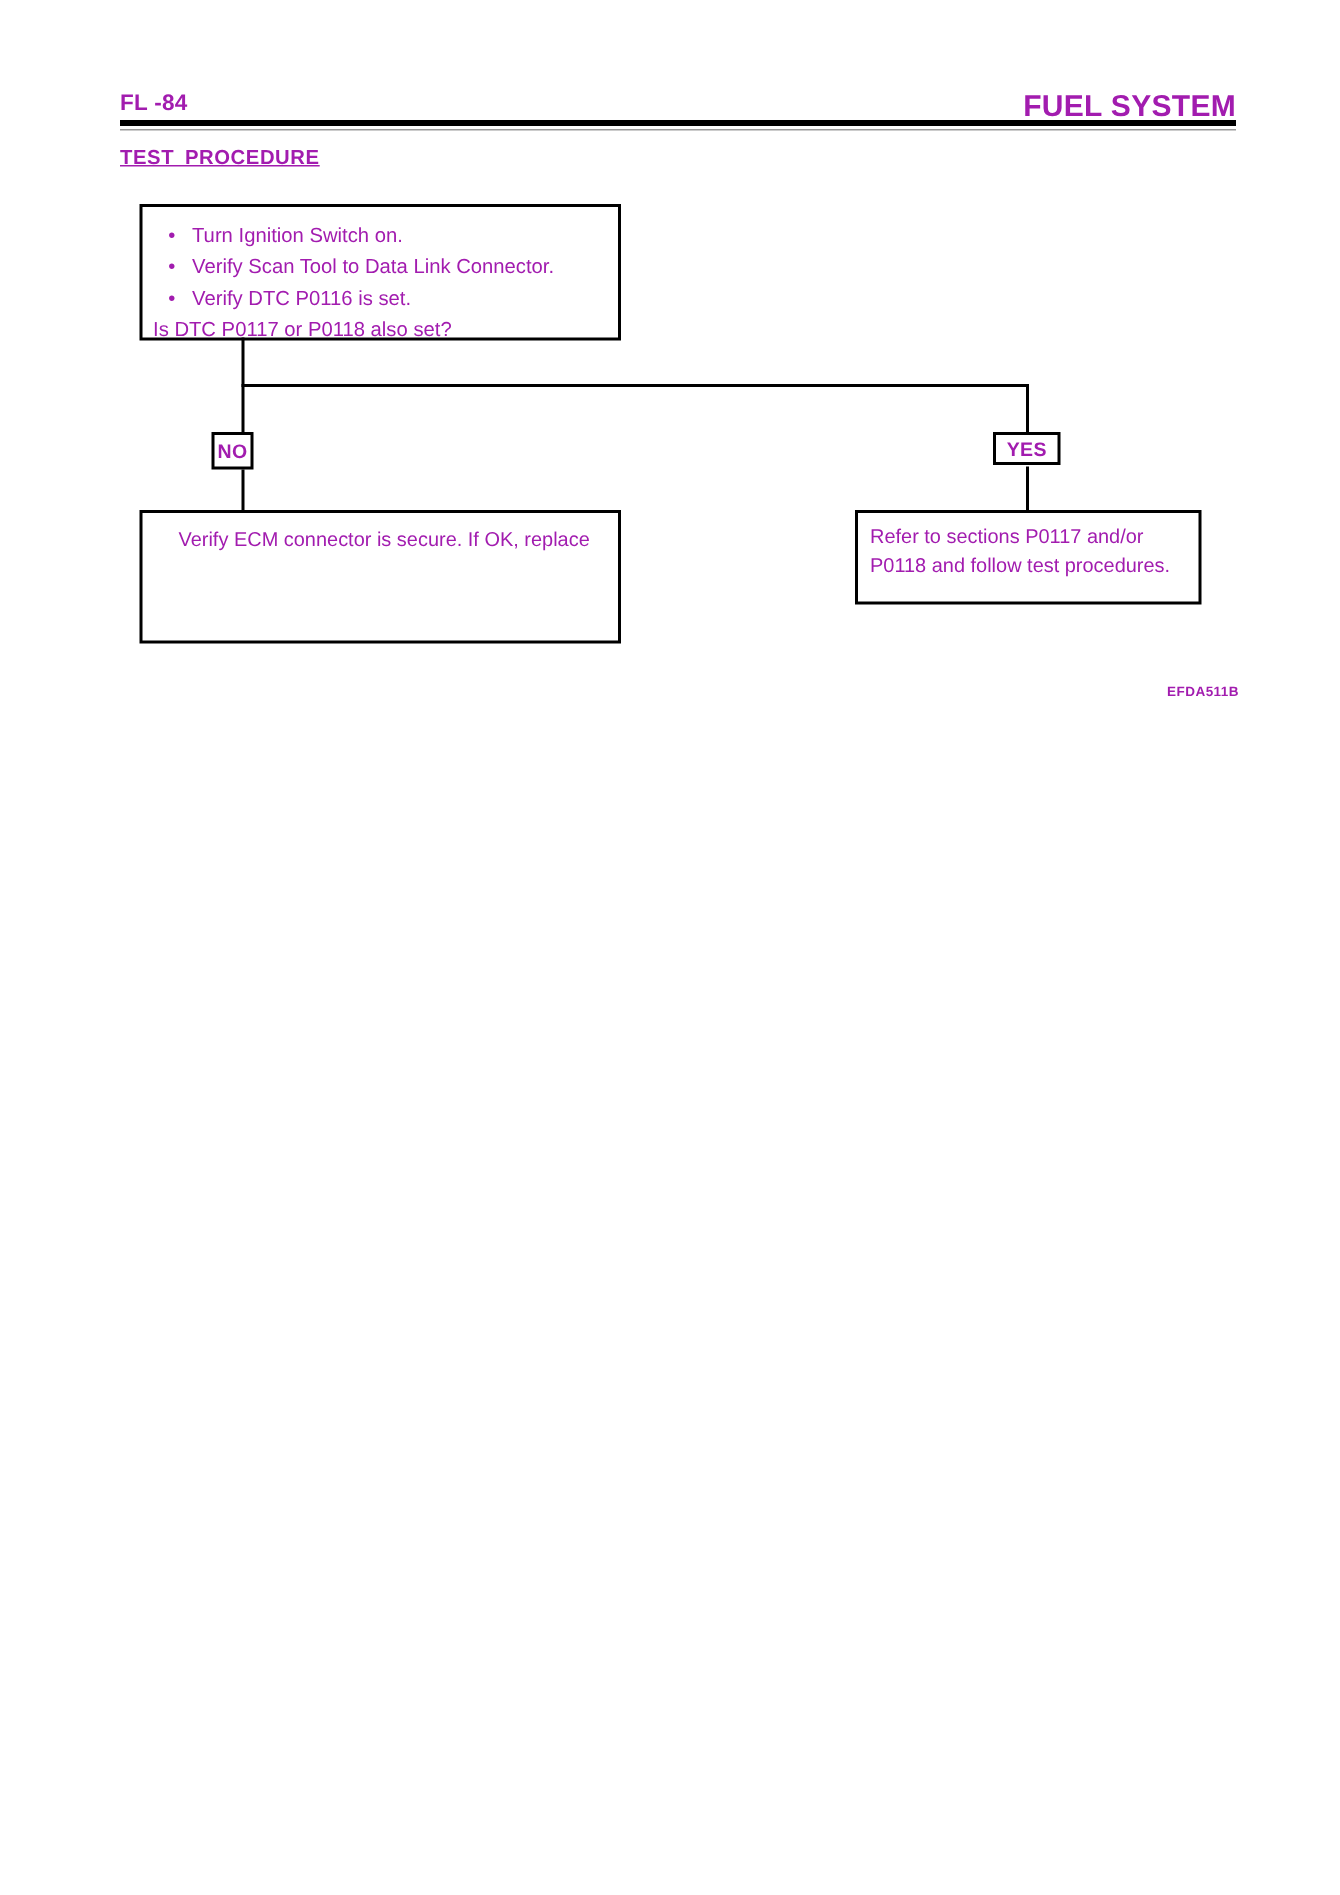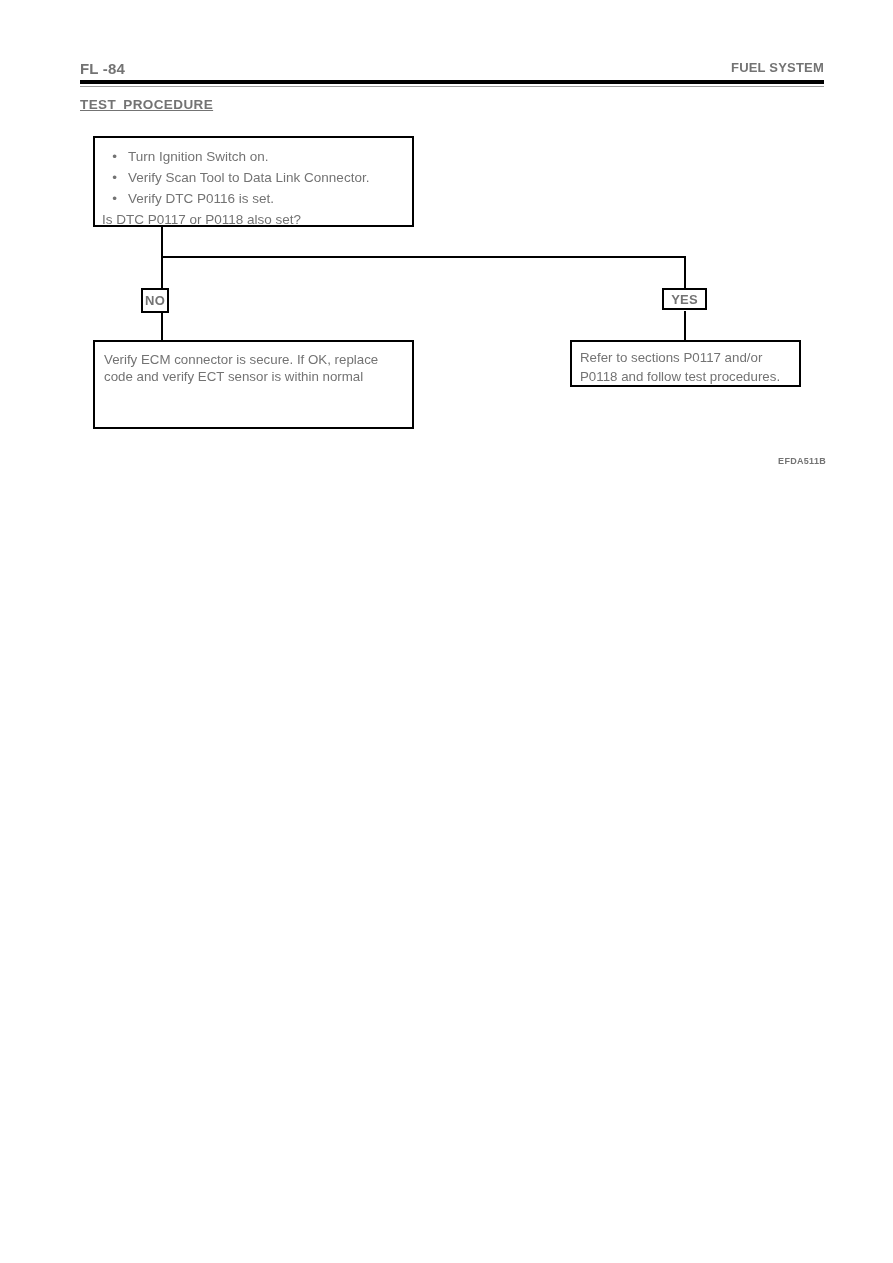--- a/index.html
+++ b/index.html
@@ -1,37 +1,37 @@
 <!DOCTYPE html>
 <html><head>
 <meta charset="utf-8">
 <style>
   html,body{margin:0;padding:0;background:#ffffff;}
   .page{
     position:relative;width:893px;height:1263px;background:#ffffff;
-    font-family:"Liberation Sans",sans-serif;color:#737373;overflow:hidden;
+    font-family:"Liberation Sans",sans-serif;color:#a21caf;overflow:hidden;
   }
   
   .hdr-left{position:absolute;left:80px;top:60px;font-size:15px;font-weight:700;letter-spacing:.2px;}
-  .hdr-right{position:absolute;right:69px;top:60px;font-size:13px;font-weight:700;letter-spacing:.2px;}
+  .hdr-right{position:absolute;right:69px;top:60px;font-size:20px;font-weight:700;letter-spacing:.2px;}
   .hdr-rule{position:absolute;left:80px;top:80px;width:744px;height:4px;background:#000;}
   .hdr-rule-echo{position:absolute;left:80px;top:86px;width:744px;height:1px;background:#9a9a9a;}
   .section-title{position:absolute;left:80px;top:97px;font-size:13.5px;font-weight:700;letter-spacing:.4px;word-spacing:3px;text-decoration:underline;}
   
   .fc-box{position:absolute;box-sizing:border-box;border:2px solid #000;background:#fff;}
   .start-box{left:93px;top:136px;width:321px;height:91px;padding:8px 4px 0 6px;font-size:13.5px;line-height:21px;}
   .bullet-row{display:flex;padding-left:9px;white-space:nowrap;}
   .bullet-glyph{width:9px;margin-right:9px;text-align:center;}
   .question-line{padding-left:1px;white-space:nowrap;}
   .label-box{display:flex;align-items:center;justify-content:center;font-size:13px;font-weight:700;letter-spacing:.2px;}
   .no-box{left:141px;top:288px;width:28px;height:25px;}
   .yes-box{left:662px;top:288px;width:45px;height:22px;}
   .result-box{font-size:13.3px;}
-  .no-result{left:93px;top:340px;width:321px;height:89px;padding:9px 0 0 9px;line-height:17px;}
-  .yes-result{left:570px;top:340px;width:231px;height:47px;padding:7px 0 0 8px;line-height:18.5px;}
+  .no-result{left:93px;top:340px;width:321px;height:89px;padding:9px 0 0 24px;line-height:17px;}
+  .yes-result{left:570px;top:340px;width:231px;height:63px;padding:7px 0 0 8px;line-height:18.5px;}
   .result-line{white-space:nowrap;}
   
   .line{position:absolute;background:#000;}
   .v-start{left:161px;top:225px;width:2px;height:63px;}
   .h-branch{left:161px;top:256px;width:525px;height:2px;}
   .v-yes-drop{left:684px;top:256px;width:2px;height:33px;}
   .v-no-out{left:161px;top:311px;width:2px;height:30px;}
   .v-yes-out{left:684px;top:311px;width:2px;height:30px;}
   
   .fig-code{position:absolute;right:67px;top:456px;font-size:9px;font-weight:700;letter-spacing:.3px;}
@@ -71,21 +71,20 @@
 
   <div class="fc-box label-box no-box">
     <span>NO</span>
   </div>
   <div class="fc-box label-box yes-box">
     <span>YES</span>
   </div>
 
   <div class="fc-box result-box no-result">
     <div class="result-line">Verify ECM connector is secure. If OK, replace</div>
-    <div class="result-line">code and verify ECT sensor is within normal</div>
   </div>
 
   <div class="fc-box result-box yes-result">
     <div class="result-line">Refer to sections P0117 and/or</div>
     <div class="result-line">P0118 and follow test procedures.</div>
   </div>
 
   <div class="fig-code">EFDA511B</div>
 
 </div>

